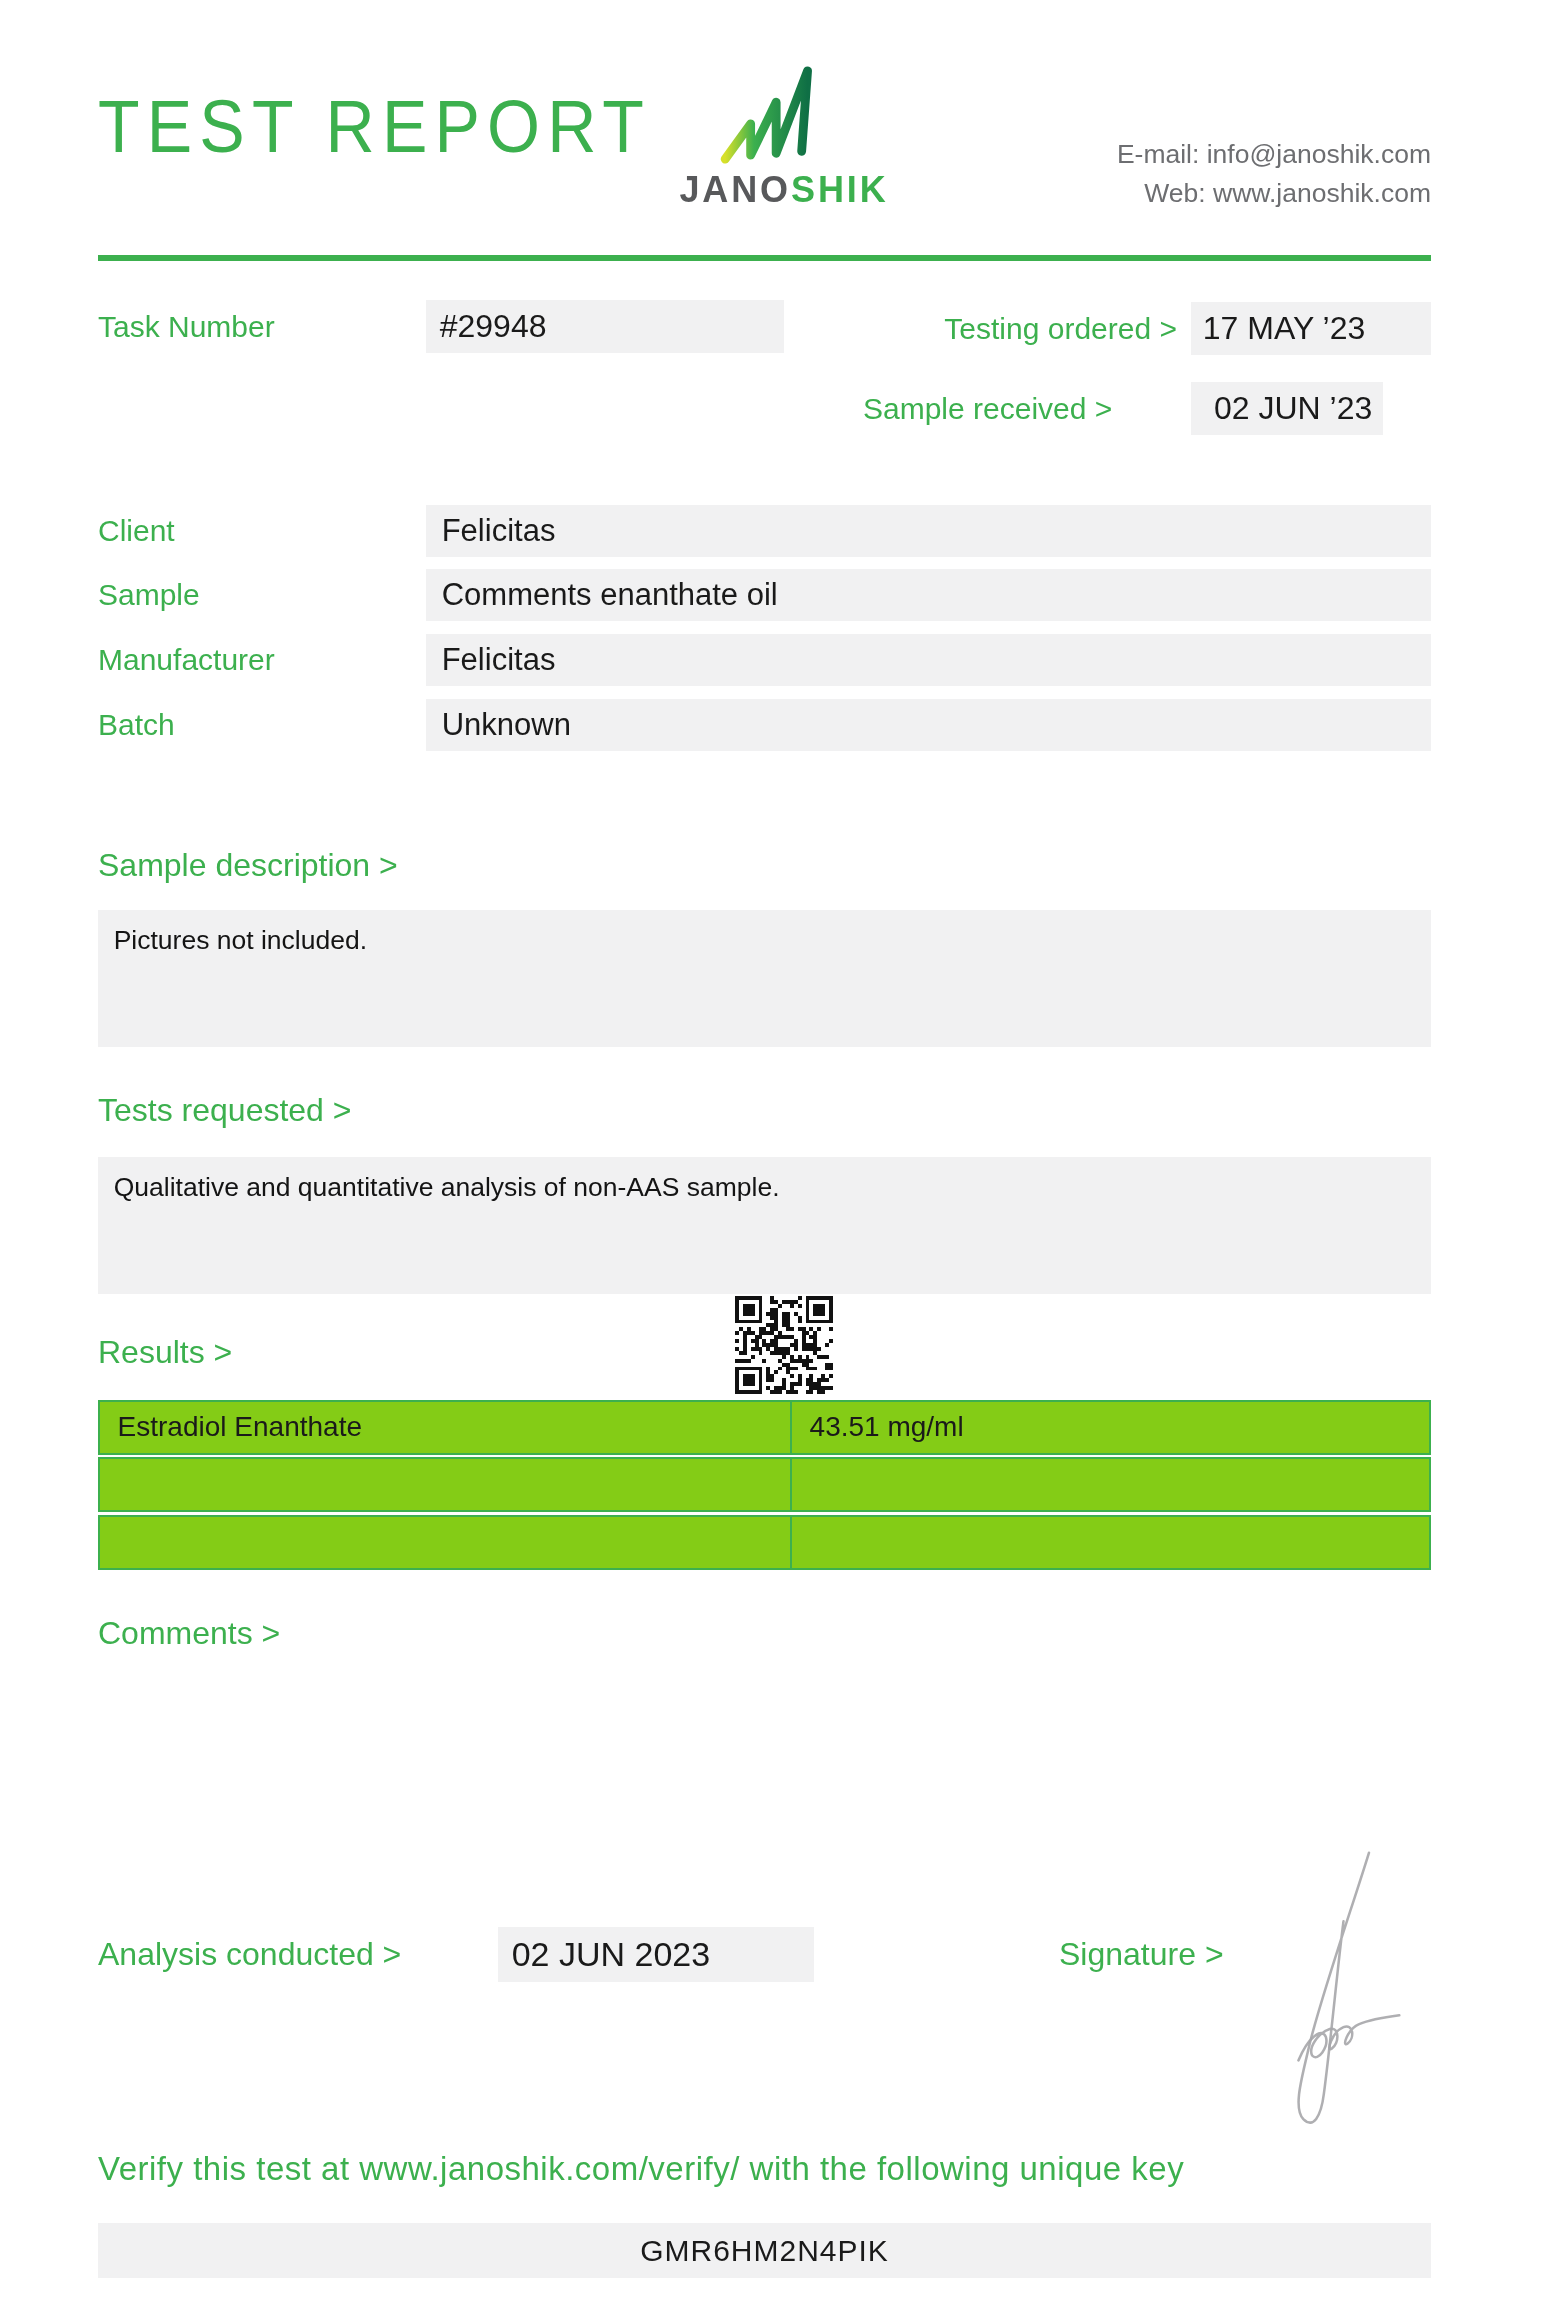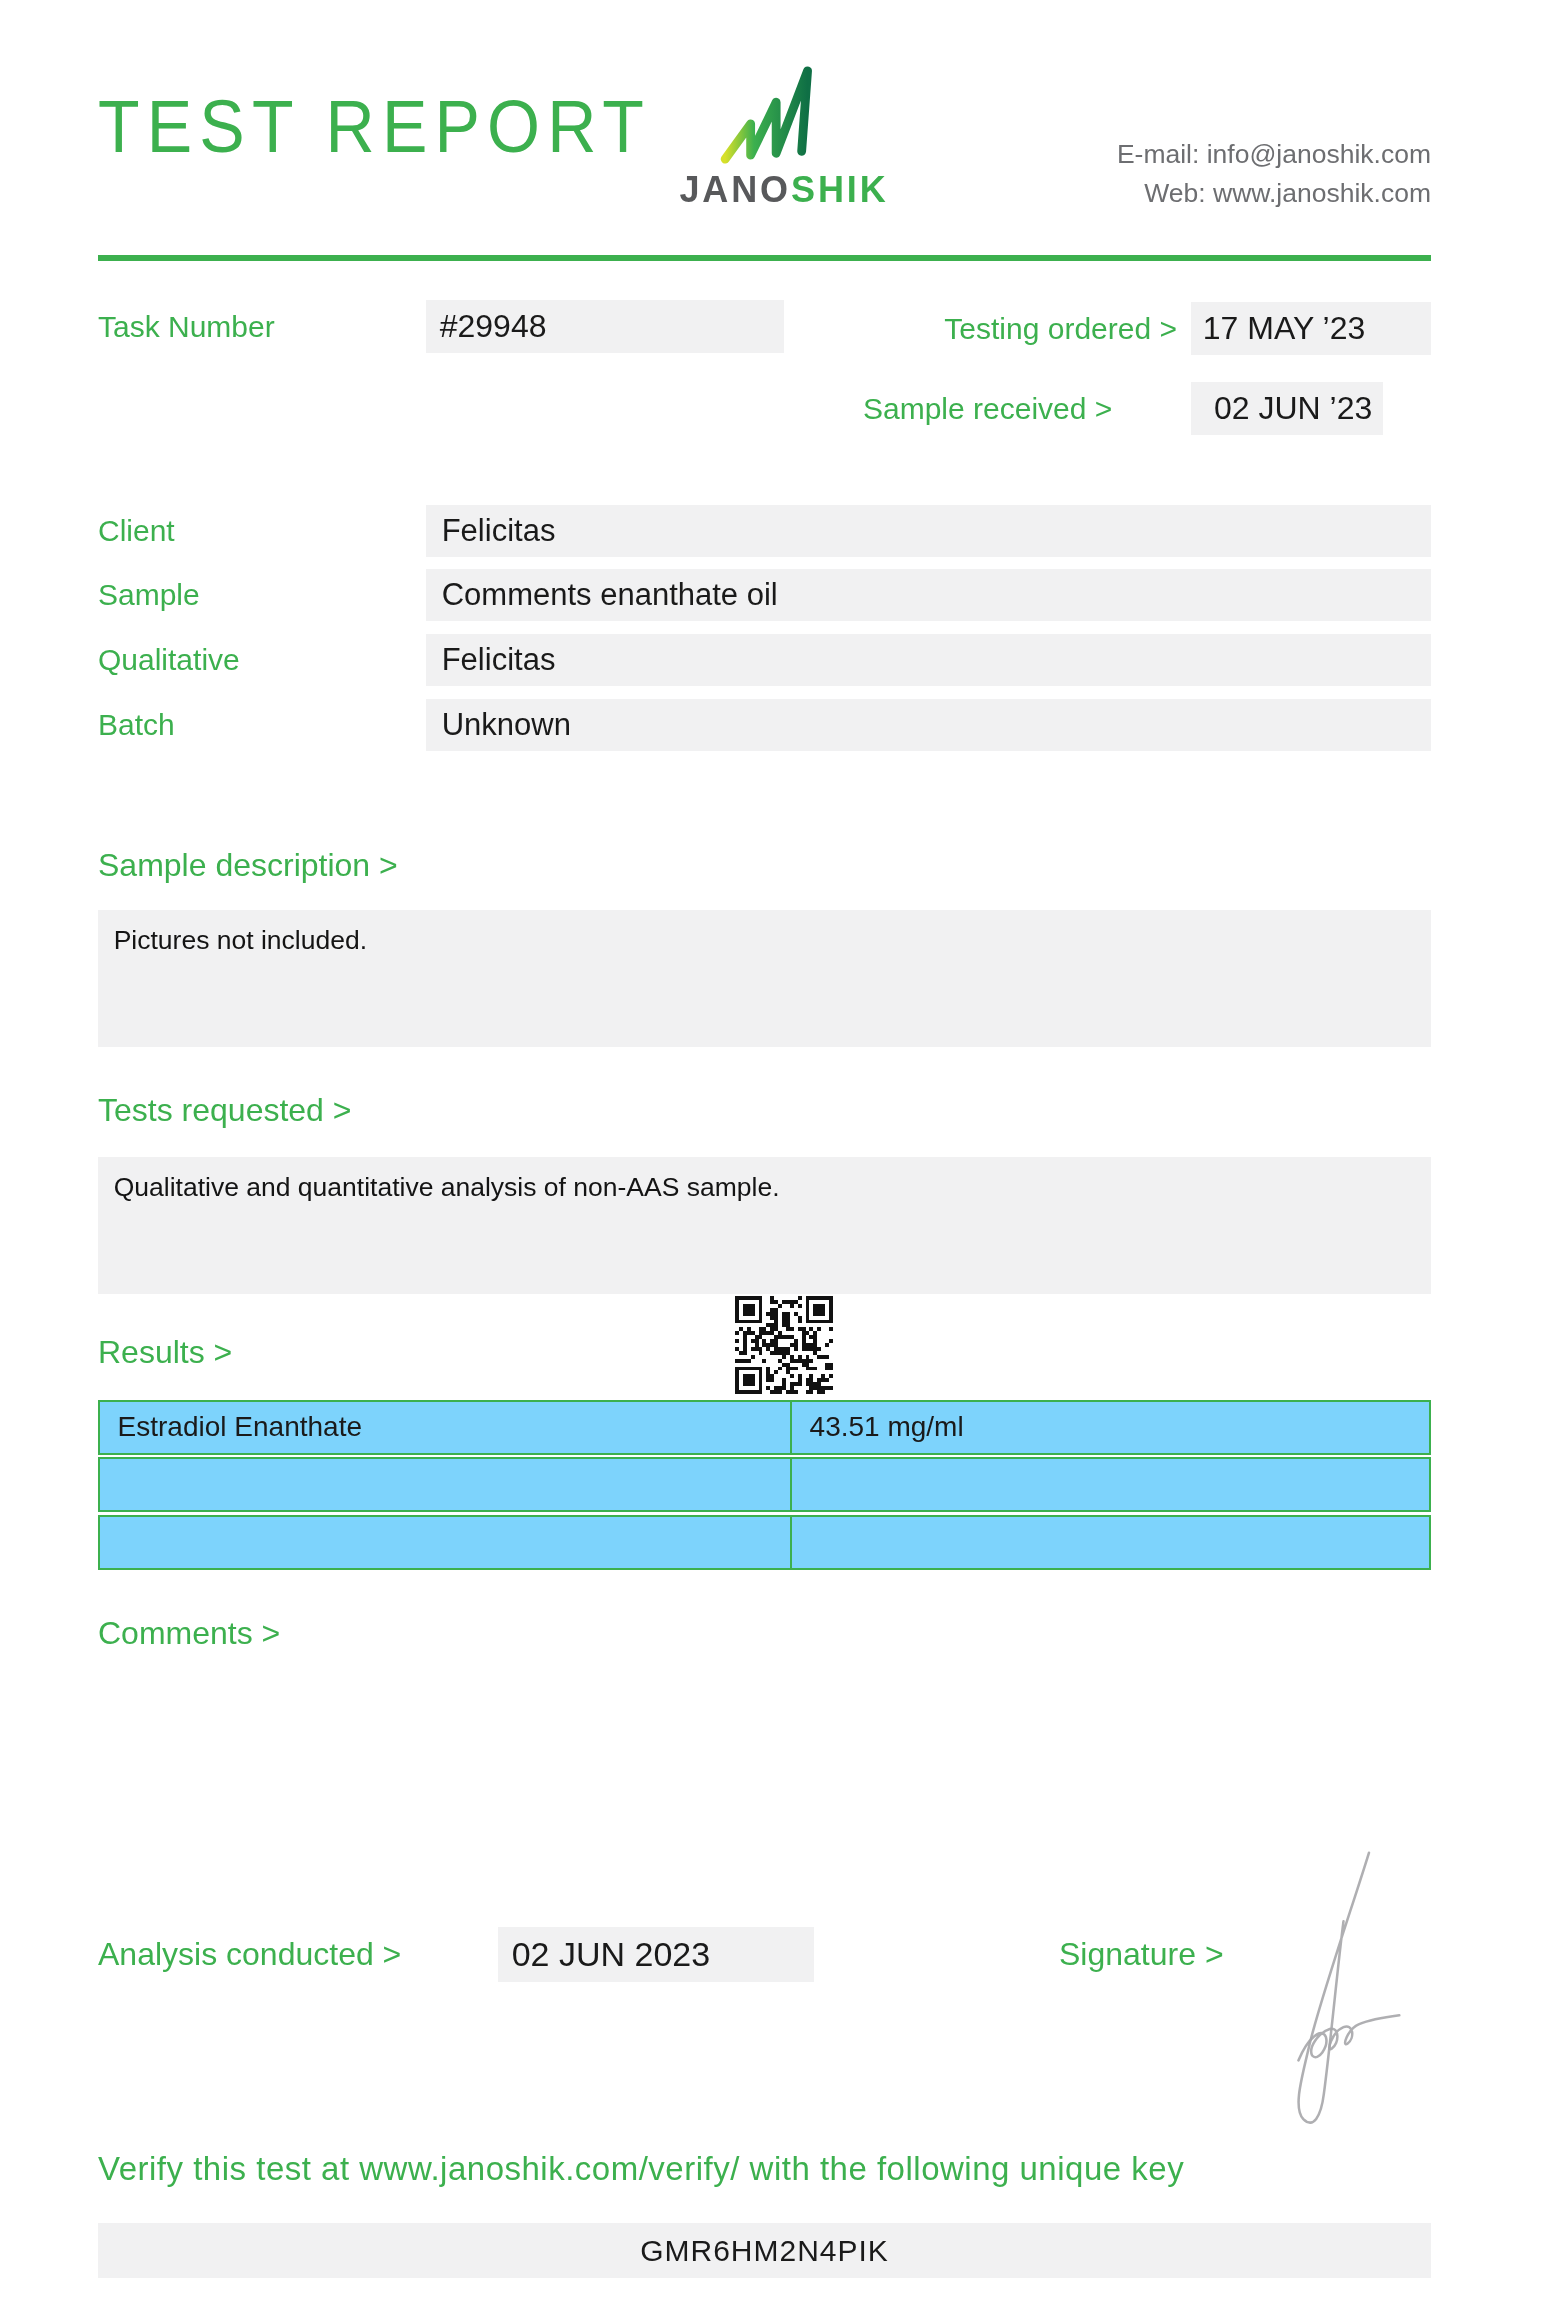--- a/index.html
+++ b/index.html
@@ -29,21 +29,21 @@
   .contact{right:137px;top:135px;text-align:right;font-size:26.5px;color:var(--contact);line-height:39px;}
   .rule{left:98px;top:255px;width:1333px;height:5.9px;background:var(--green);}
   
   .glabel{color:var(--green);font-size:30px;white-space:nowrap;}
   .gbox{background:var(--box);color:var(--ink);white-space:nowrap;overflow:hidden;}
   .heading{color:var(--green);font-size:32px;white-space:nowrap;}
   .bigtext{font-size:32px;}
   .boxtext{font-size:26.5px;line-height:33px;color:#141414;}
   .panel{background:var(--box);padding:13.7px 15.7px;}
   
-  .rrow{position:absolute;left:98px;width:1333px;height:55px;border:2.9px solid var(--green);background:#7dd3fc;display:flex;}
+  .rrow{position:absolute;left:98px;width:1333px;height:55px;border:2.9px solid var(--green);background:#84cc16;display:flex;}
   .rcell{height:100%;line-height:49px;font-size:28px;padding-left:17.6px;white-space:nowrap;overflow:hidden;}
   .rname{width:692px;border-right:2.9px solid var(--green);}
   .rval{flex:1;}
   
   .vcenter54{height:53px;line-height:53px;}
   .vcenter53{height:52px;line-height:52px;}
   .vcenter56{height:55px;line-height:55px;}
   .verify{left:98px;top:2152px;font-size:33px;color:var(--green);white-space:nowrap;letter-spacing:0.5px;}
   .keybox{left:98px;top:2223px;width:1333px;text-align:center;font-size:30px;letter-spacing:1px;}
 </style>
@@ -85,21 +85,21 @@
 
   <div class="abs glabel vcenter54" style="left:863px;top:382px;width:314px;">Sample received &gt;</div>
   <div class="abs gbox bigtext vcenter54" style="left:1191px;top:382px;width:192px;padding-left:23px;">02 JUN ’23</div>
 
   <div class="abs glabel vcenter53" style="left:98px;top:505px;">Client</div>
   <div class="abs gbox vcenter53" style="left:426px;top:505px;width:1005px;padding-left:15.7px;font-size:31px;">Felicitas</div>
 
   <div class="abs glabel vcenter53" style="left:98px;top:569px;">Sample</div>
   <div class="abs gbox vcenter53" style="left:426px;top:569px;width:1005px;padding-left:15.7px;font-size:31px;">Comments enanthate oil</div>
 
-  <div class="abs glabel vcenter53" style="left:98px;top:634px;">Qualitative</div>
+  <div class="abs glabel vcenter53" style="left:98px;top:634px;">Manufacturer</div>
   <div class="abs gbox vcenter53" style="left:426px;top:634px;width:1005px;padding-left:15.7px;font-size:31px;">Felicitas</div>
 
   <div class="abs glabel vcenter53" style="left:98px;top:699px;">Batch</div>
   <div class="abs gbox vcenter53" style="left:426px;top:699px;width:1005px;padding-left:15.7px;font-size:31px;">Unknown</div>
 
   <div class="abs heading" style="left:98px;top:849px;">Sample description &gt;</div>
   <div class="abs panel" style="left:98px;top:910px;width:1333px;height:137px;">
     <div class="boxtext">Pictures not included.</div>
   </div>
 

